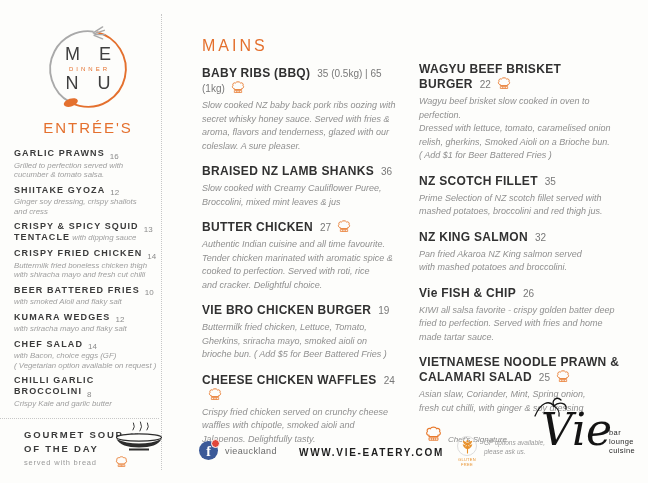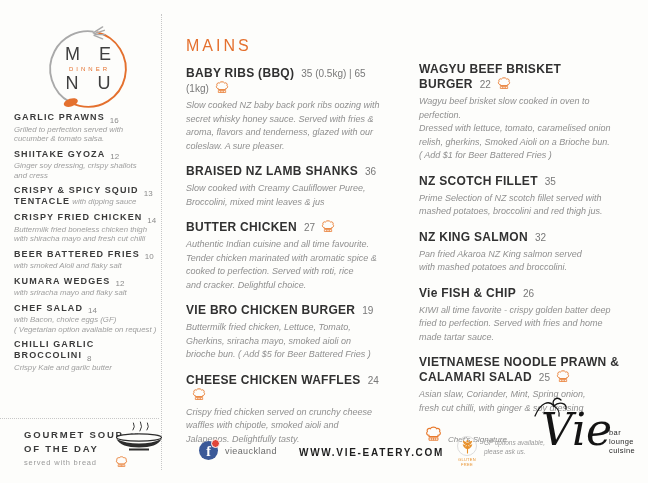--- a/index.html
+++ b/index.html
@@ -25,21 +25,21 @@
   .e-desc{font-size:7.8px;font-style:italic;color:#9e9e9e;line-height:9.5px;margin-top:1.5px;}
 
   
   .soup{position:absolute;left:24px;top:428px;}
   .soup-title{font-size:9.5px;font-weight:bold;letter-spacing:1.8px;color:#3b3b3b;line-height:13px;}
   .soup-price{font-size:8px;font-weight:normal;letter-spacing:0;color:#8b8b8b;margin-left:6px;}
   .soup-note{font-size:7.5px;letter-spacing:0.8px;color:#9a9a9a;margin-top:1px;display:flex;align-items:center;gap:12px;}
   .soup-art{position:absolute;left:112px;top:421px;}
 
   
-  .mains-col1{position:absolute;left:186px;top:36px;width:194px;}
+  .mains-col1{position:absolute;left:202px;top:36px;width:194px;}
   .mains-col2{position:absolute;left:419px;top:62px;width:214px;}
   .mains-heading{color:#e4702e;font-size:16px;letter-spacing:3px;font-weight:400;line-height:20px;margin-bottom:10px;}
   .m-item{margin-bottom:11px;}
   .m-title{font-size:12px;font-weight:bold;letter-spacing:0.3px;color:#313131;line-height:15px;}
   .m-price{font-size:10px;font-weight:normal;letter-spacing:0;color:#787878;margin-left:7px;}
   .m-desc{font-size:9px;font-style:italic;color:#8f8f8f;line-height:13.5px;margin-top:3px;}
   .hat{display:inline-block;vertical-align:-1px;margin-left:6px;}
   .legend{display:flex;align-items:flex-end;gap:6px;margin-top:8px;}
   .legend-label{font-size:8px;font-style:italic;color:#888;}
 
@@ -80,20 +80,21 @@
             <path d="M57,11 L67,15"></path>
         </g>
         <ellipse cx="30" cy="89" rx="8.5" ry="4.6" fill="#e4702e" transform="rotate(-18 30 89)"></ellipse>
       </svg>
       <div class="logo-letters">
         <div class="logo-me">M E</div>
         <div class="logo-dinner">DINNER</div>
         <div class="logo-me">N U</div>
       </div>
     </div>
+    <div class="entrees-heading">ENTRÉE'S</div>
     <div id="entrees-list">
         <div class="e-item">
           <div class="e-title"><span>GARLIC PRAWNS</span><span class="e-price">16</span></div>
           <div class="e-desc">
             <div>Grilled to perfection served with</div>
             <div>cucumber &amp; tomato salsa.</div>
           </div>
         </div>
         <div class="e-item">
           <div class="e-title"><span>SHIITAKE GYOZA</span><span class="e-price">12</span></div>
@@ -250,21 +251,21 @@
         <div class="m-item">
           <div class="m-title"><span>NZ KING SALMON</span><span class="m-price">32</span></div>
           <div class="m-desc">
             <div>Pan fried Akaroa NZ King salmon served</div>
             <div>with mashed potatoes and broccolini.</div>
           </div>
         </div>
         <div class="m-item">
           <div class="m-title"><span>Vie FISH &amp; CHIP</span><span class="m-price">26</span></div>
           <div class="m-desc">
-            <div>KIWI all time favorite - crispy golden batter deep</div>
+            <div>KIWI all salsa favorite - crispy golden batter deep</div>
             <div>fried to perfection. Served with fries and home</div>
             <div>made tartar sauce.</div>
           </div>
         </div>
         <div class="m-item">
           <div class="m-title"><span>VIETNAMESE NOODLE PRAWN &amp;</span></div>
           <div class="m-title"><span>CALAMARI SALAD</span><span class="m-price">25</span><svg viewBox="0 0 22 19" width="14" height="12" class="hat">
               <path d="M5.2,12 C2.4,12 1,8.9 3.1,7.1 C1.8,4.5 4.5,2 7,3.2 C8,0.6 14,0.6 15,3.2 C17.5,2 20.2,4.5 18.9,7.1 C21,8.9 19.6,12 16.8,12 L16.8,13.6 L5.2,13.6 Z" fill="none" stroke="#e87a2e" stroke-width="1.5"></path>
               <path d="M5.2,15.2 L16.8,15.2 L16.8,18.2 L5.2,18.2 Z" fill="none" stroke="#e87a2e" stroke-width="1.2"></path>
               <path d="M8.6,15.2 V18.2 M11,15.2 V18.2 M13.4,15.2 V18.2" stroke="#e87a2e" stroke-width="1"></path>

